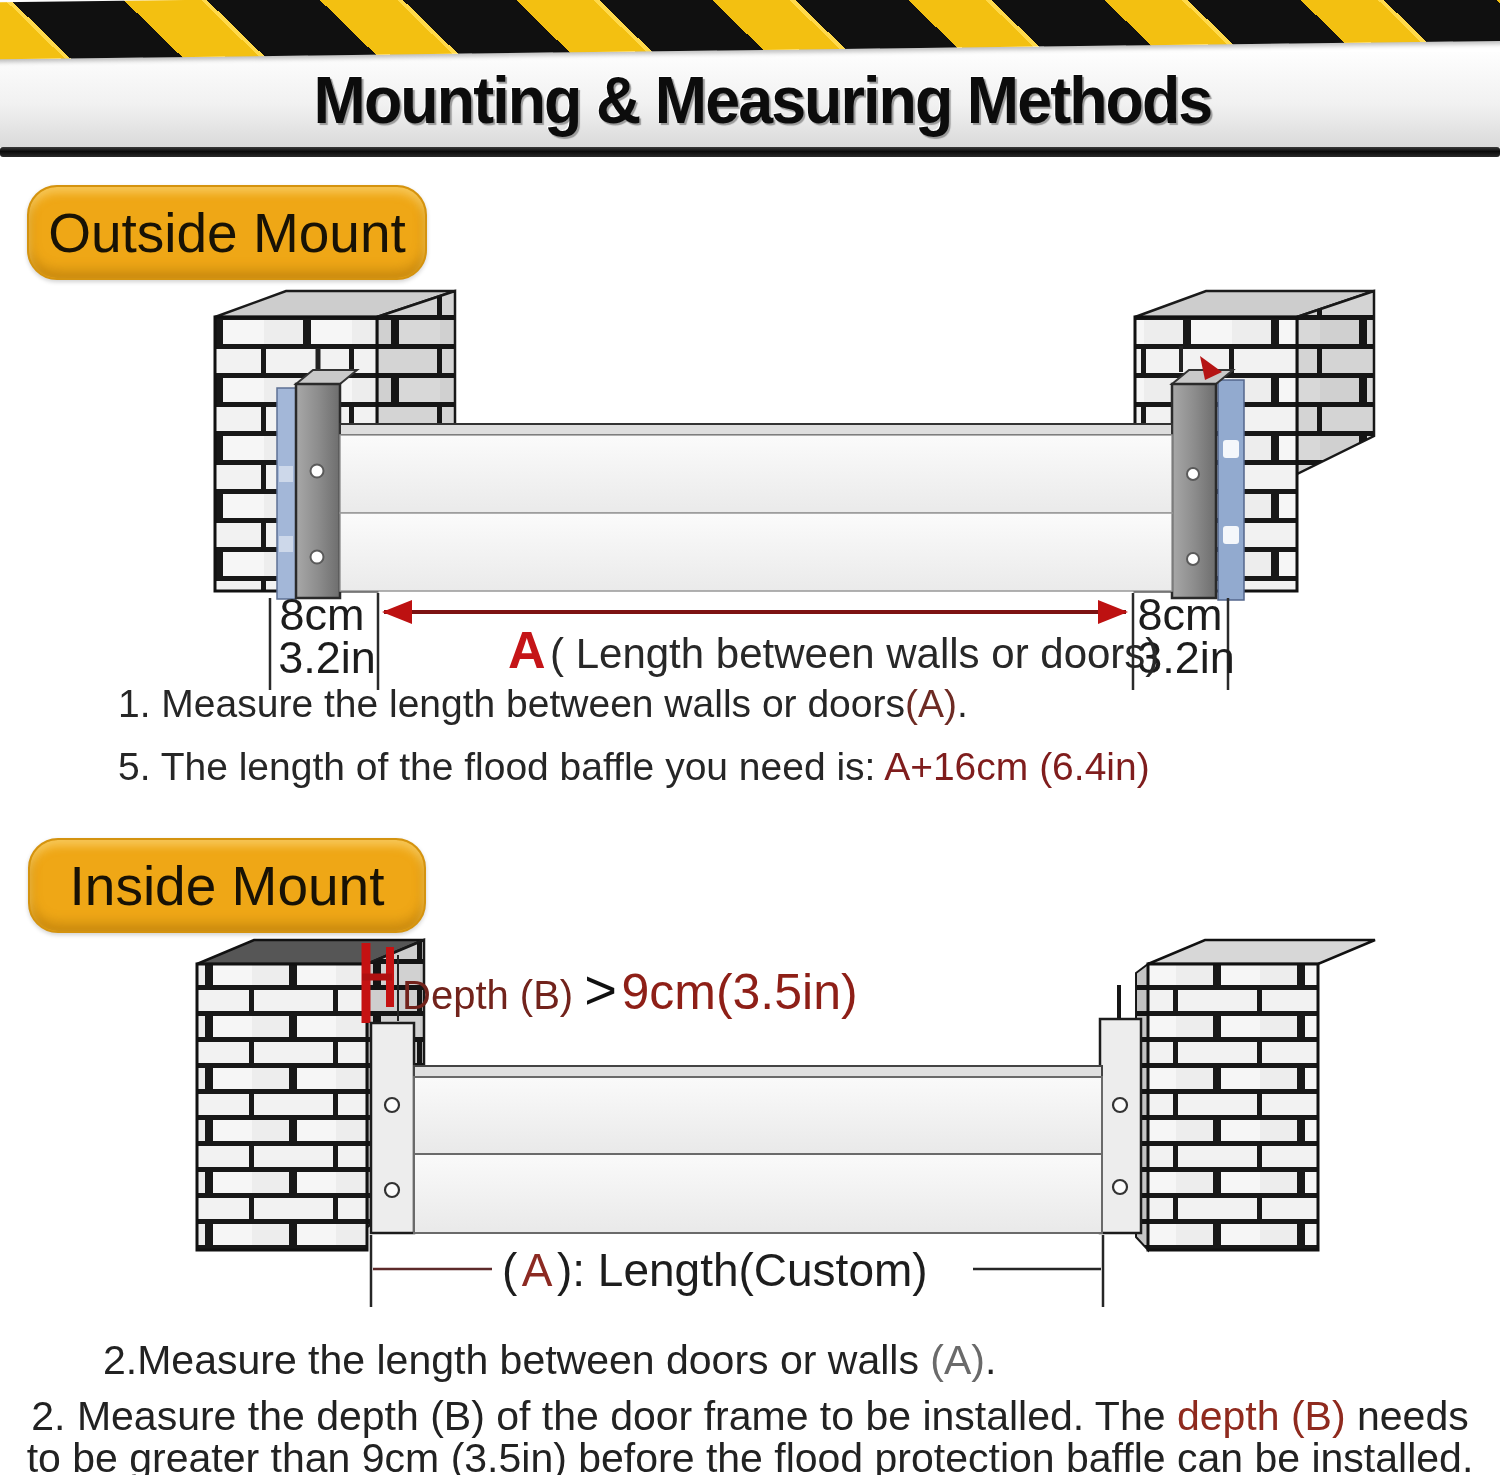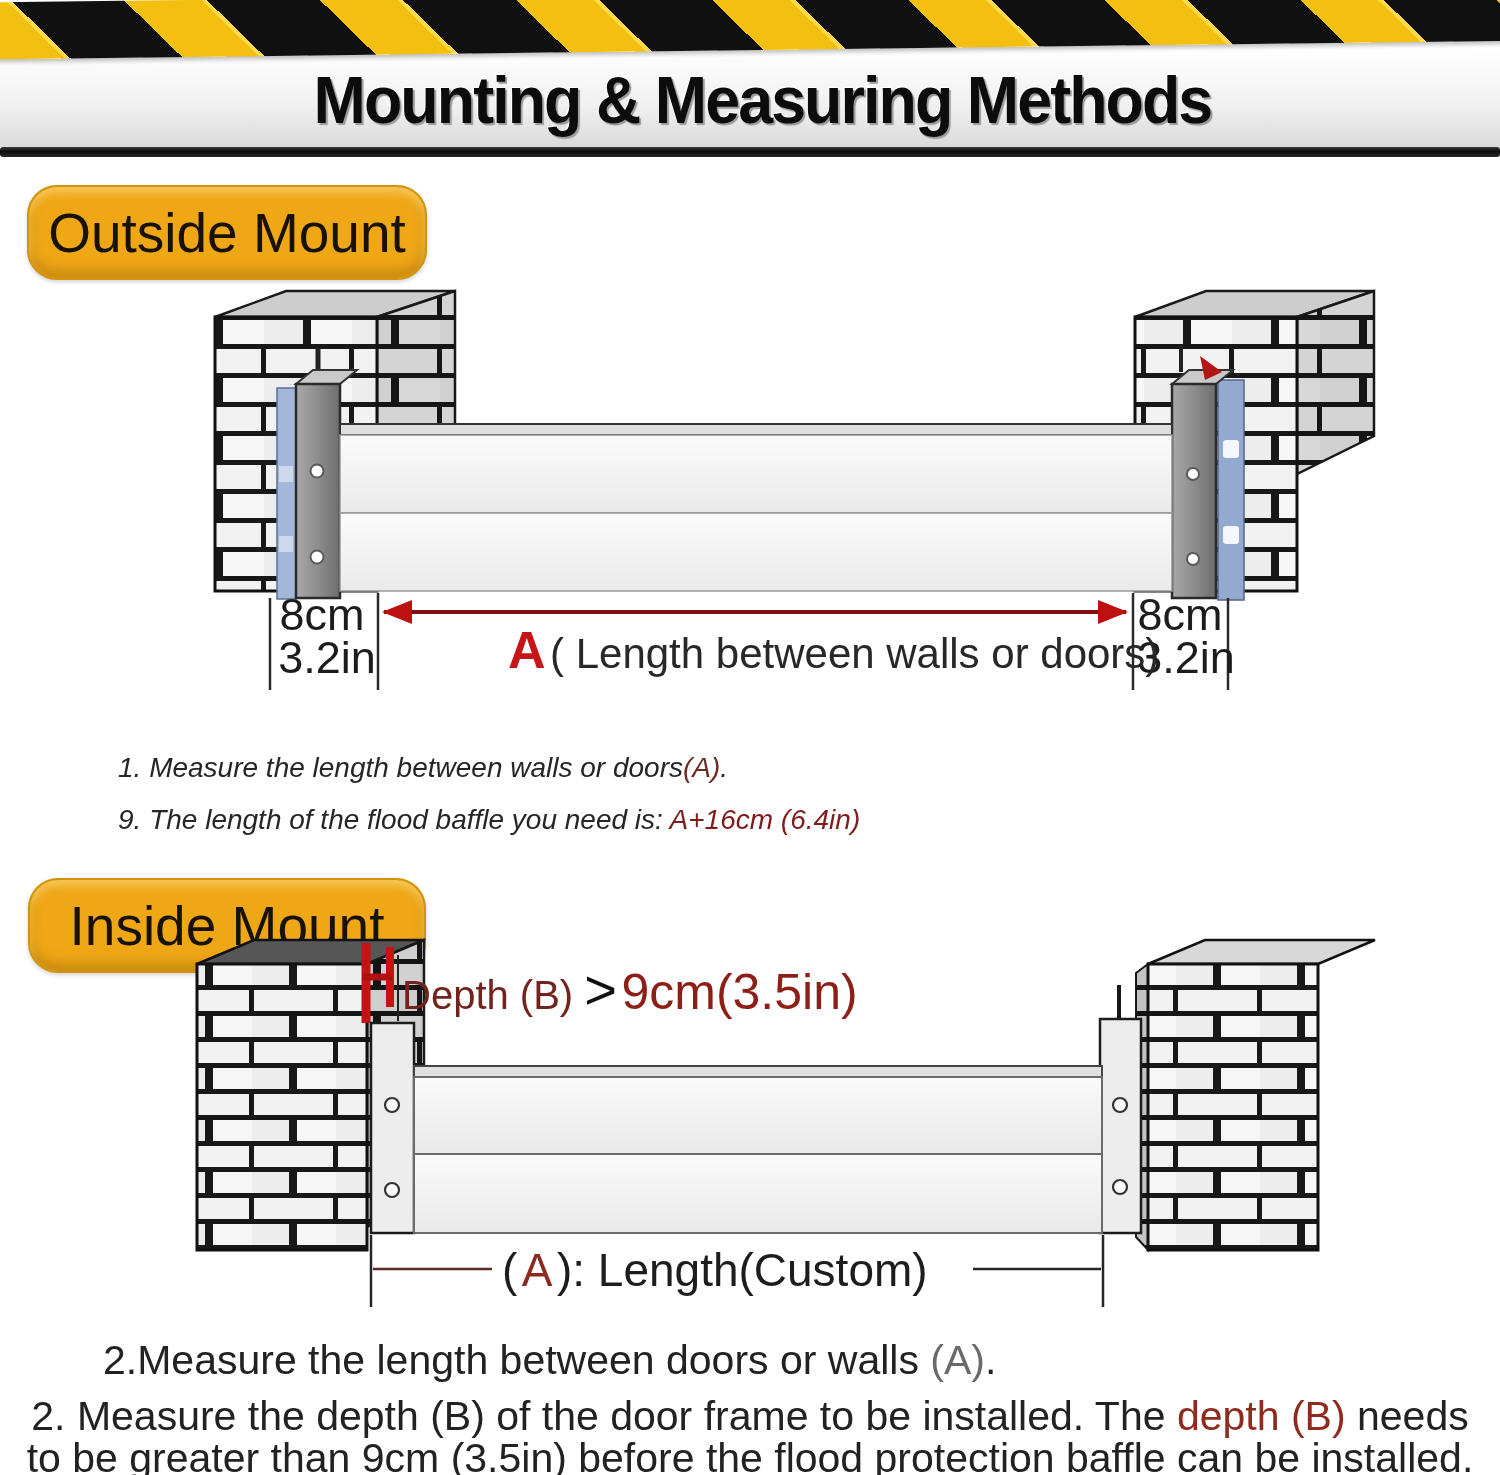--- a/index.html
+++ b/index.html
@@ -18,29 +18,29 @@
     background:repeating-linear-gradient(45deg,#f3c011 0 54px,#ffd94a 54px 58px,#101010 58px 137px);
     box-shadow:0 3px 4px rgba(0,0,0,.25);}
   .black-bar{position:absolute;top:147px;left:0;width:1500px;height:10px;border-radius:3px;
     background:linear-gradient(180deg,#3a3a3a,#0b0b0b 45%,#2a2a2a);}
 
   
   .badge{position:absolute;background:#efa716;border:2px solid #d4930f;border-radius:30px;
     display:flex;align-items:center;justify-content:center;color:#181205;font-size:55px;
     box-shadow:inset 0 6px 9px rgba(255,226,140,.55),inset 0 -8px 12px rgba(135,85,0,.35),0 2px 4px rgba(0,0,0,.18);}
   .badge-outside{left:27px;top:185px;width:396px;height:91px;}
-  .badge-inside{left:28px;top:878px;width:394px;height:91px;align-items:center;}
+  .badge-inside{left:28px;top:838px;width:394px;height:91px;align-items:center;}
 
   
   .diagram{position:absolute;left:0;width:1500px;}
   #diagram-outside{top:288px;height:425px;}
   #diagram-inside{top:935px;height:390px;}
 
   
-  .steps-a{position:absolute;left:118px;top:754px;font-size:28px;color:#262626;font-style:italic;}
+  .steps-a{position:absolute;left:118px;top:684px;font-size:39px;color:#262626;}
   .steps-a p{margin:0 0 24px 0;line-height:1.0;}
   .hl-a1{color:#6e2b24;}
   .hl-a2{color:#7f1d1d;}
   .steps-b1{position:absolute;left:103px;top:1337px;font-size:41px;color:#222;}
   .hl-b1{color:#6a6a6a;}
   .steps-b2{position:absolute;left:0;top:1396px;width:1500px;text-align:center;
     font-size:41px;color:#222;line-height:1.02;}
   .hl-b2{color:#8f2a1e;}
 
   svg text{font-family:"Liberation Sans",sans-serif;}
@@ -130,21 +130,21 @@
       <text x="1186" y="385" text-anchor="middle" font-size="45" fill="#1c1c1c">3.2in</text>
       <text x="508" y="380">
         <tspan font-size="52" font-weight="bold" fill="#c51518">A</tspan>
         <tspan font-size="42" fill="#282828">( Length between walls or doors)</tspan>
       </text>
     </g>
   </svg>
 
   <div class="steps-a">
     <p><span>1. Measure the length between walls or doors</span><span class="hl-a1">(A)</span><span>.</span></p>
-    <p><span>9. The length of the flood baffle you need is: </span><span class="hl-a2">A+16cm (6.4in)</span></p>
+    <p><span>5. The length of the flood baffle you need is: </span><span class="hl-a2">A+16cm (6.4in)</span></p>
   </div>
 
   <div class="badge badge-inside">
     <span>Inside Mount</span>
   </div>
 
   <svg id="diagram-inside" class="diagram" viewBox="0 0 1500 390">
     <defs>
       <pattern id="brick2" width="84" height="52" patternUnits="userSpaceOnUse">
         <rect width="84" height="52" fill="#181818"></rect>

